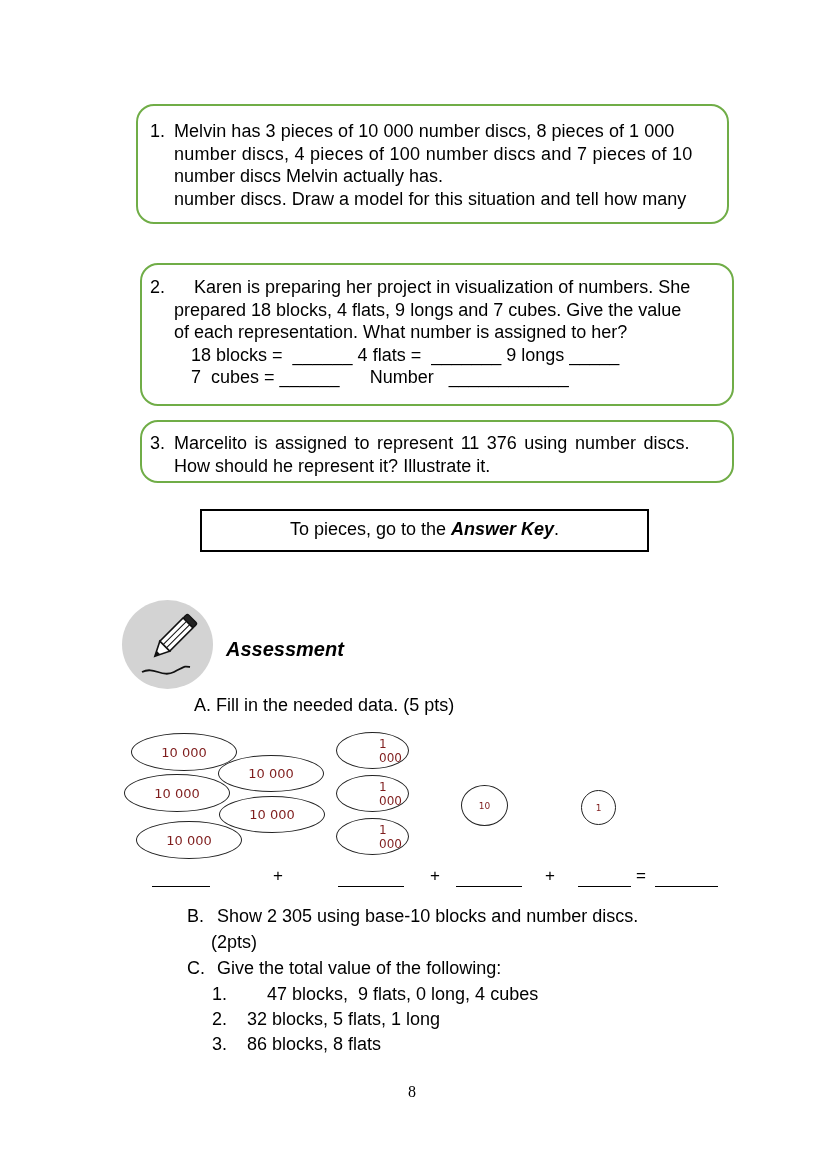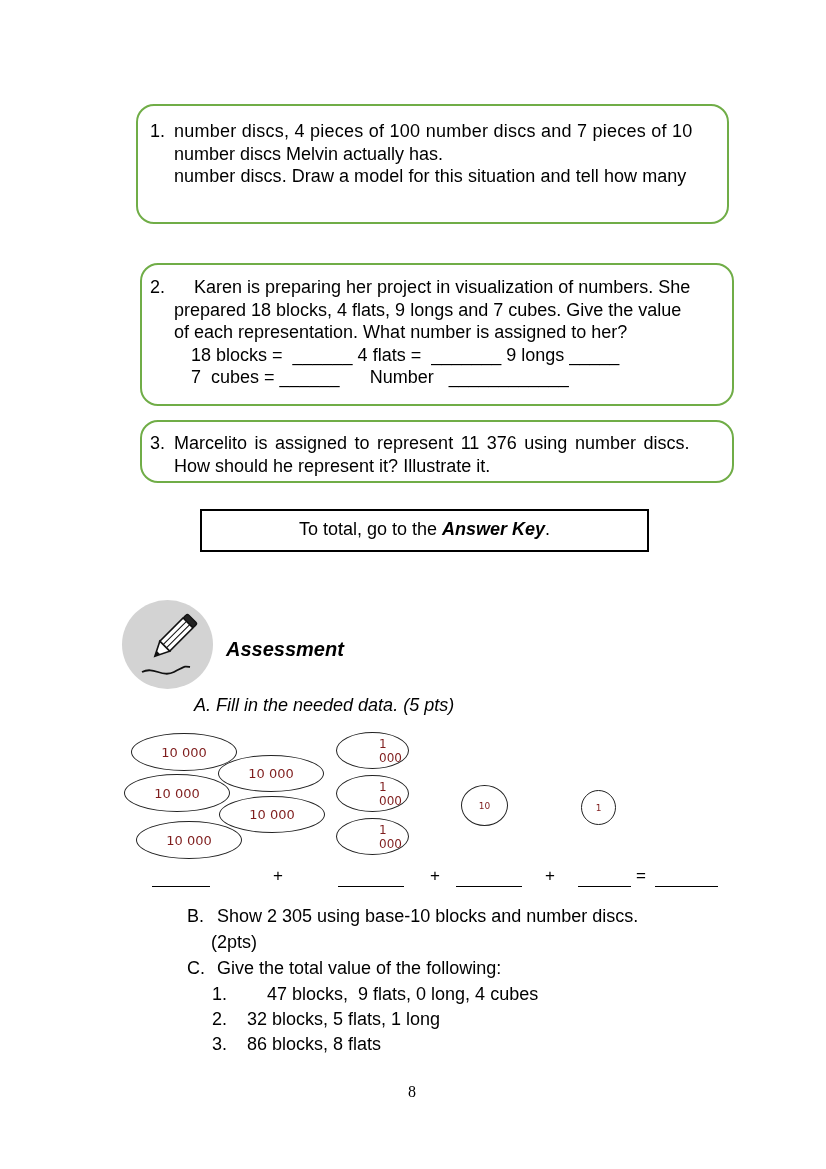--- a/index.html
+++ b/index.html
@@ -28,20 +28,21 @@
   .op { position:absolute; top:866px; font-size:17px; }
   .pnum { position:absolute; left:408px; top:1083px; font-family:"Liberation Serif", serif; font-size:16px; }
 </style>
 </head>
 <body>
 
 <div class="gbox" style="left:136px;top:104px;width:593px;height:120px;"></div>
 <div class="q" style="left:150px;top:120px;width:578px;">
   <span class="num">1.</span>
   <div class="body">
+    <span class="line" style="letter-spacing:0.05px">Melvin has 3 pieces of 10 000 number discs, 8 pieces of 1 000</span>
     <span class="line" style="letter-spacing:0.25px">number discs, 4 pieces of 100 number discs and 7 pieces of 10</span>
     <span class="line">number discs Melvin actually has.</span>
     <span class="line" style="letter-spacing:0.05px">number discs. Draw a model for this situation and tell how many</span>
   </div>
 </div>
 
 <div class="gbox" style="left:140px;top:263px;width:594px;height:143px;"></div>
 <div class="q" style="left:150px;top:276px;width:580px;">
   <span class="num">2.</span>
   <div class="body">
@@ -56,38 +57,38 @@
 <div class="gbox" style="left:140px;top:420px;width:594px;height:63px;"></div>
 <div class="q" style="left:150px;top:432px;width:580px;">
   <span class="num">3.</span>
   <div class="body">
     <span class="line" style="word-spacing:2.5px">Marcelito is assigned to represent 11 376 using number discs.</span>
     <span class="line">How should he represent it? Illustrate it.</span>
   </div>
 </div>
 
 <div class="check-box">
-  <span style="white-space:pre">To total, go to the </span><b>Answer Key</b><span>.</span>
+  <span style="white-space:pre">To pieces, go to the </span><b>Answer Key</b><span>.</span>
 </div>
 
 <div class="avatar">
   <svg width="91" height="89" viewBox="0 0 91 89">
     <g transform="translate(47,42) rotate(-135)">
       <rect x="-7" y="-6" width="14" height="33" fill="#fff" stroke="#111" stroke-width="1.6"></rect>
       <line x1="-2.3" y1="-6" x2="-2.3" y2="27" stroke="#111" stroke-width="1"></line>
       <line x1="2.3" y1="-6" x2="2.3" y2="27" stroke="#111" stroke-width="1"></line>
       <rect x="-7" y="27" width="14" height="6" rx="2" fill="#222" stroke="#111" stroke-width="1.4"></rect>
       <polygon points="-7,-6 7,-6 0,-20" fill="#fff" stroke="#111" stroke-width="1.6"></polygon>
       <polygon points="-2.5,-15 2.5,-15 0,-20" fill="#111"></polygon>
     </g>
     <path d="M20 72 C 32 66, 40 78, 52 72 S 62 66, 68 67" fill="none" stroke="#111" stroke-width="1.8"></path>
   </svg>
 </div>
 <div class="title">Assessment</div>
-<div class="sec" style="left:194px;top:694px;font-style:italic;">A. Fill in the needed data. (5 pts)</div>
+<div class="sec" style="left:194px;top:694px;">A. Fill in the needed data. (5 pts)</div>
 
 <div class="disc big" style="left:131px;top:733px;width:106px;height:38px;">
     <span>10 000</span>
   </div>
 <div class="disc big" style="left:218px;top:755px;width:106px;height:37px;">
     <span>10 000</span>
   </div>
 <div class="disc big" style="left:124px;top:774px;width:106px;height:38px;">
     <span>10 000</span>
   </div>

